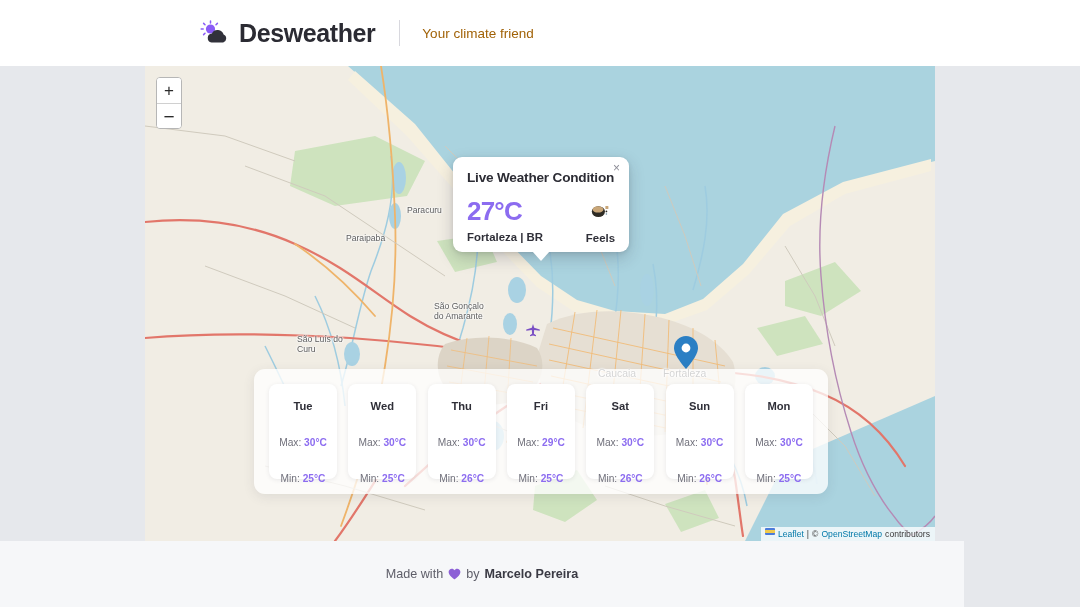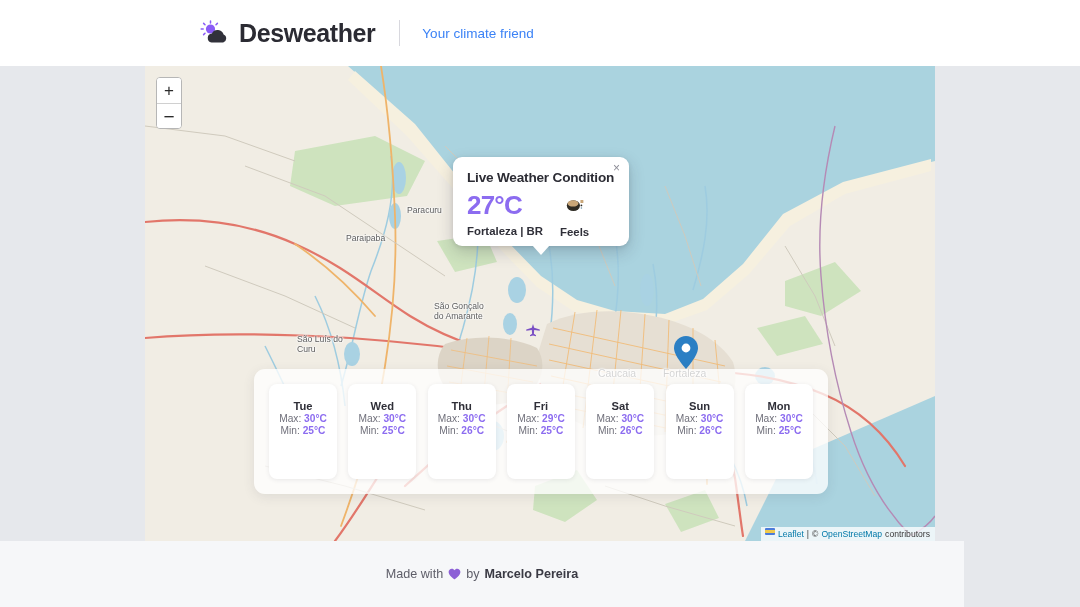--- a/index.html
+++ b/index.html
@@ -16,21 +16,21 @@
     position: absolute; top: 0; left: 0; width: 1080px; height: 66px;
     background: #ffffff; display: flex; align-items: center;
     z-index: 40;
   }
   .brand { display: flex; align-items: center; gap: 9px; margin-left: 200px; justify-content: flex-end; }
   .brand-icon { width: 30px; height: 26px; position: relative; display:block; }
   .brand-name {
     font-size: 25px; font-weight: 700; color: #2b2b33; letter-spacing: -0.4px;
   }
   .divider-v { width: 1px; height: 26px; background: #d8d8de; margin: 0 22px 0 24px; }
-  .tagline { font-size: 13.5px; color: #3b82f6; }
+  .tagline { font-size: 13.5px; color: #a16207; }
 
   .search-wrap {
     position: absolute; left: 701px; top: 19px;
     width: 178px; height: 29px;
     background: #eceef1; border-radius: 6px;
     display: flex; align-items: center; padding: 0 10px; gap: 8px;
   }
   .search-icon { width: 13px; height: 13px; flex: none; display:block; }
   .search-input {
     border: none; outline: none; background: transparent;
@@ -96,21 +96,21 @@
   .popup:after {
     content: ""; position: absolute; left: 79px; bottom: -9px;
     border-left: 9px solid transparent; border-right: 9px solid transparent;
     border-top: 10px solid #ffffff;
   }
   .popup-close {
     position: absolute; right: 7px; top: 3px; font-size: 12px; color: #8d8d97;
     cursor: pointer; line-height: 1; padding: 2px;
   }
   .popup-title { font-size: 13.6px; font-weight: 700; color: #2c2c34; letter-spacing: -0.2px; }
-  .popup-body { display: flex; align-items: flex-start; margin-top: 7px; }
+  .popup-body { display: flex; align-items: flex-start; margin-top: 13px; justify-content: space-between; }
   .popup-left { width: 93px; }
   .popup-temp {
     font-size: 26px; font-weight: 700; color: #8c6cf0; letter-spacing: -0.8px; line-height: 1;
   }
   .popup-city { font-size: 11.4px; font-weight: 700; color: #2f2f38; margin-top: 7px; }
   .popup-right { display: flex; flex-direction: column; align-items: center; padding-top: 2px; }
   .cond-icon { width: 22px; height: 22px; display:block; }
   .popup-cond { font-size: 11.4px; font-weight: 700; color: #2f2f38; margin-top: 10px; }
   .popup-foot {
     margin-top: 11px; border-top: 1px solid #ebebef; padding-top: 6px;
@@ -123,21 +123,21 @@
     position: absolute; left: 254px; top: 369px; width: 574px; height: 125px;
     background: rgba(255,255,255,0.76); border-radius: 11px;
     box-shadow: 0 3px 12px rgba(60,60,80,0.10);
     display: flex; align-items: center; justify-content: space-between;
     padding: 0 15px; z-index: 25;
   }
   .day-card {
     width: 68px; height: 95px; background: #ffffff; border-radius: 8px;
     box-shadow: 0 1px 4px rgba(60,60,80,0.10);
     display: flex; flex-direction: column; align-items: center;
-    padding-top: 16px; gap: 1px;
+    padding-top: 16px; gap: 25px;
   }
   .day-name { font-size: 11.2px; font-weight: 700; color: #2f2f38; }
   .day-row { font-size: 10.2px; color: #70707b; white-space: nowrap; }
   .day-row b { color: #8c6cf0; font-weight: 700; }
 
   
   .footer {
     position: absolute; left: 0; bottom: 0; width: 964px; height: 66px;
     background: #f6f7f9; display: flex; align-items: center; justify-content: center;
     font-size: 12.6px; color: #5e5e69; gap: 5px;

